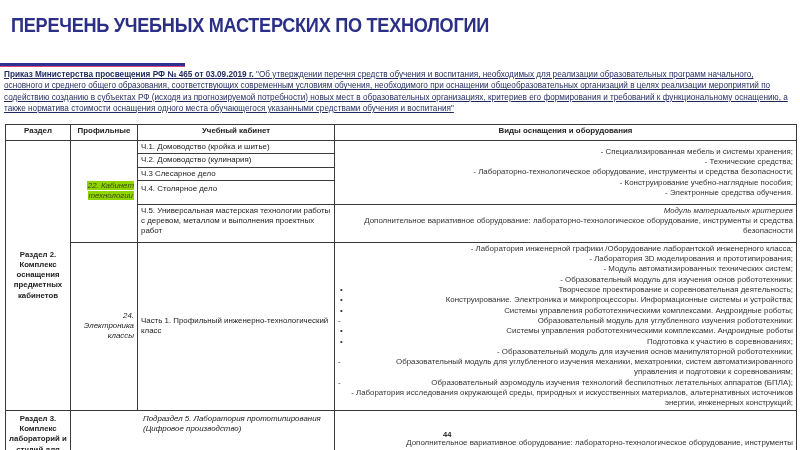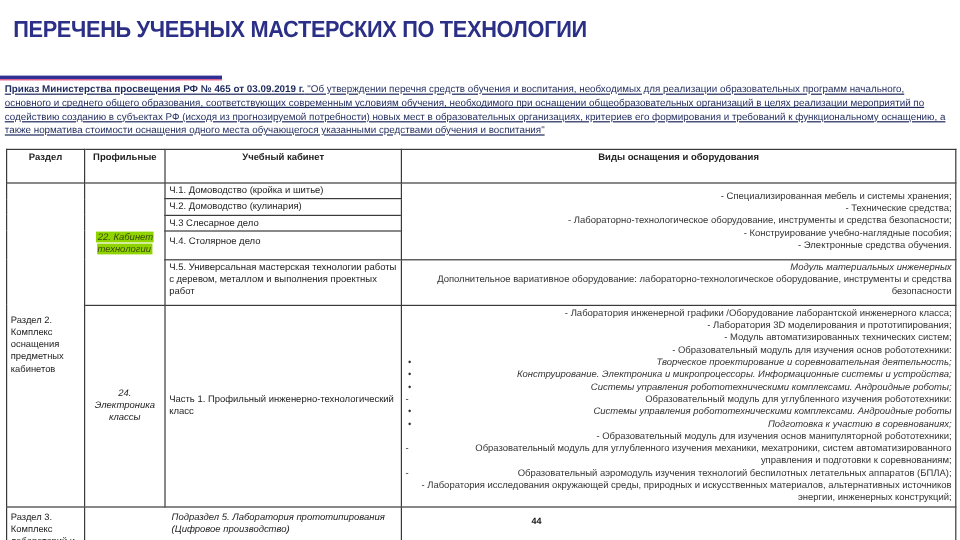--- a/index.html
+++ b/index.html
@@ -24,34 +24,34 @@
     .intro b { color: #1f2a5c; }
 
     table.main {
       position: absolute; left: 5px; top: 124px; width: 791px;
       border-collapse: collapse; table-layout: fixed;
       font-size: 7.9px; line-height: 10.3px; color: #222;
     }
     table.main td, table.main th {
       border: 1.4px solid #3a3a3a; vertical-align: top; padding: 1px 3px;
     }
-    table.main th { font-weight: bold; text-align: center; height: 28px; padding: 1px 3px; }
+    table.main th { font-weight: bold; text-align: center; height: 16px; padding: 1px 3px; }
     .c-sec { width: 65px; }
     .c-sub { width: 67px; }
     .c-cab { width: 197px; }
     .c-eq { width: 462px; }
 
-    .sec-cell { vertical-align: middle !important; font-weight: normal; font-size: 7.8px; }
-    .sub-cell { vertical-align: middle !important; text-align: center; font-style: italic; margin-left: 32px; }
+    .sec-cell { vertical-align: middle !important; font-weight: bold; font-size: 7.8px; text-align: center; }
+    .sub-cell { vertical-align: middle !important; text-align: right; font-style: italic; margin-left: 32px; }
     .hl { background: #8fd400; font-style: italic; color: #3a4a00; padding: 0 1px; }
     .cab-cell { vertical-align: middle; }
     .eq-cell { color: #333; text-align: right; }
     .eq-line { display: block; }
     .it { font-style: italic; }
-    .bullet { display: block; padding-left: 10px; font-style: italic; position: relative; }
+    .bullet { display: block; padding-left: 10px; position: relative; }
     .bullet::before { content: "•"; position: absolute; left: 2px; font-style: normal; }
     .dash-indent { display: block; padding-left: 18px; position: relative; }
     .dash-indent::before { content: "-"; position: absolute; left: 0; }
     .page-num { position: absolute; left: 396px; top: 430px; font-size: 7.5px; font-weight: bold; color: #222; margin-left: 47px; }
   </style>
 </head>
 <body>
 
 <div class="title">ПЕРЕЧЕНЬ УЧЕБНЫХ МАСТЕРСКИХ ПО ТЕХНОЛОГИИ</div>
 <div class="tricolor">
@@ -97,21 +97,21 @@
   </tr>
   <tr style="height:12px">
     <td>Ч.3 Слесарное дело</td>
   </tr>
   <tr style="height:24px">
     <td style="padding-top:3px">Ч.4. Столярное дело</td>
   </tr>
   <tr style="height:38px">
     <td>Ч.5. Универсальная мастерская технологии работы с деревом, металлом и выполнения проектных работ</td>
     <td class="eq-cell">
-      <span class="eq-line it">Модуль материальных инженерных</span>
+      <span class="eq-line it">Модуль материальных критериев</span>
       <span class="eq-line">Дополнительное вариативное оборудование: лабораторно-технологическое оборудование, инструменты и средства безопасности</span>
     </td>
   </tr>
   <tr style="height:166px">
     <td class="sub-cell" rowspan="2">
       <span style="display:block">24.</span>
       <span style="display:block">Электроника классы</span>
     </td>
     <td class="cab-cell" rowspan="2" style="vertical-align:middle">Часть 1. Профильный инженерно-технологический класс</td>
     <td class="eq-cell" rowspan="2">

